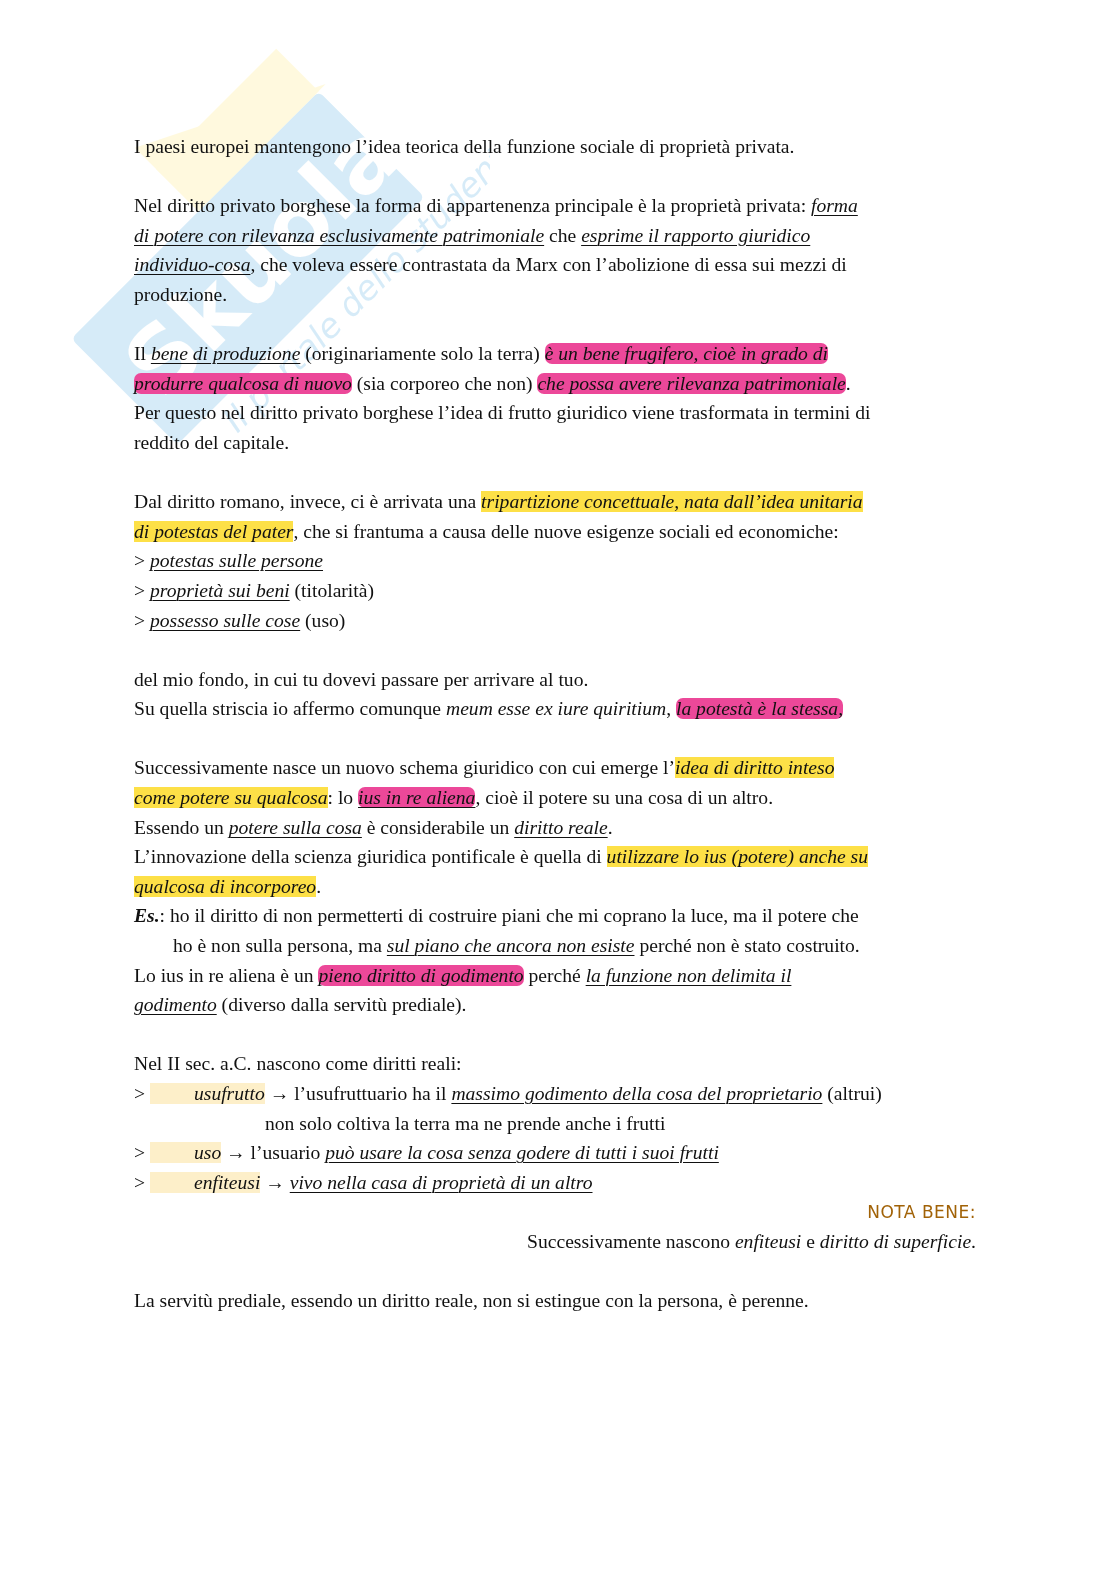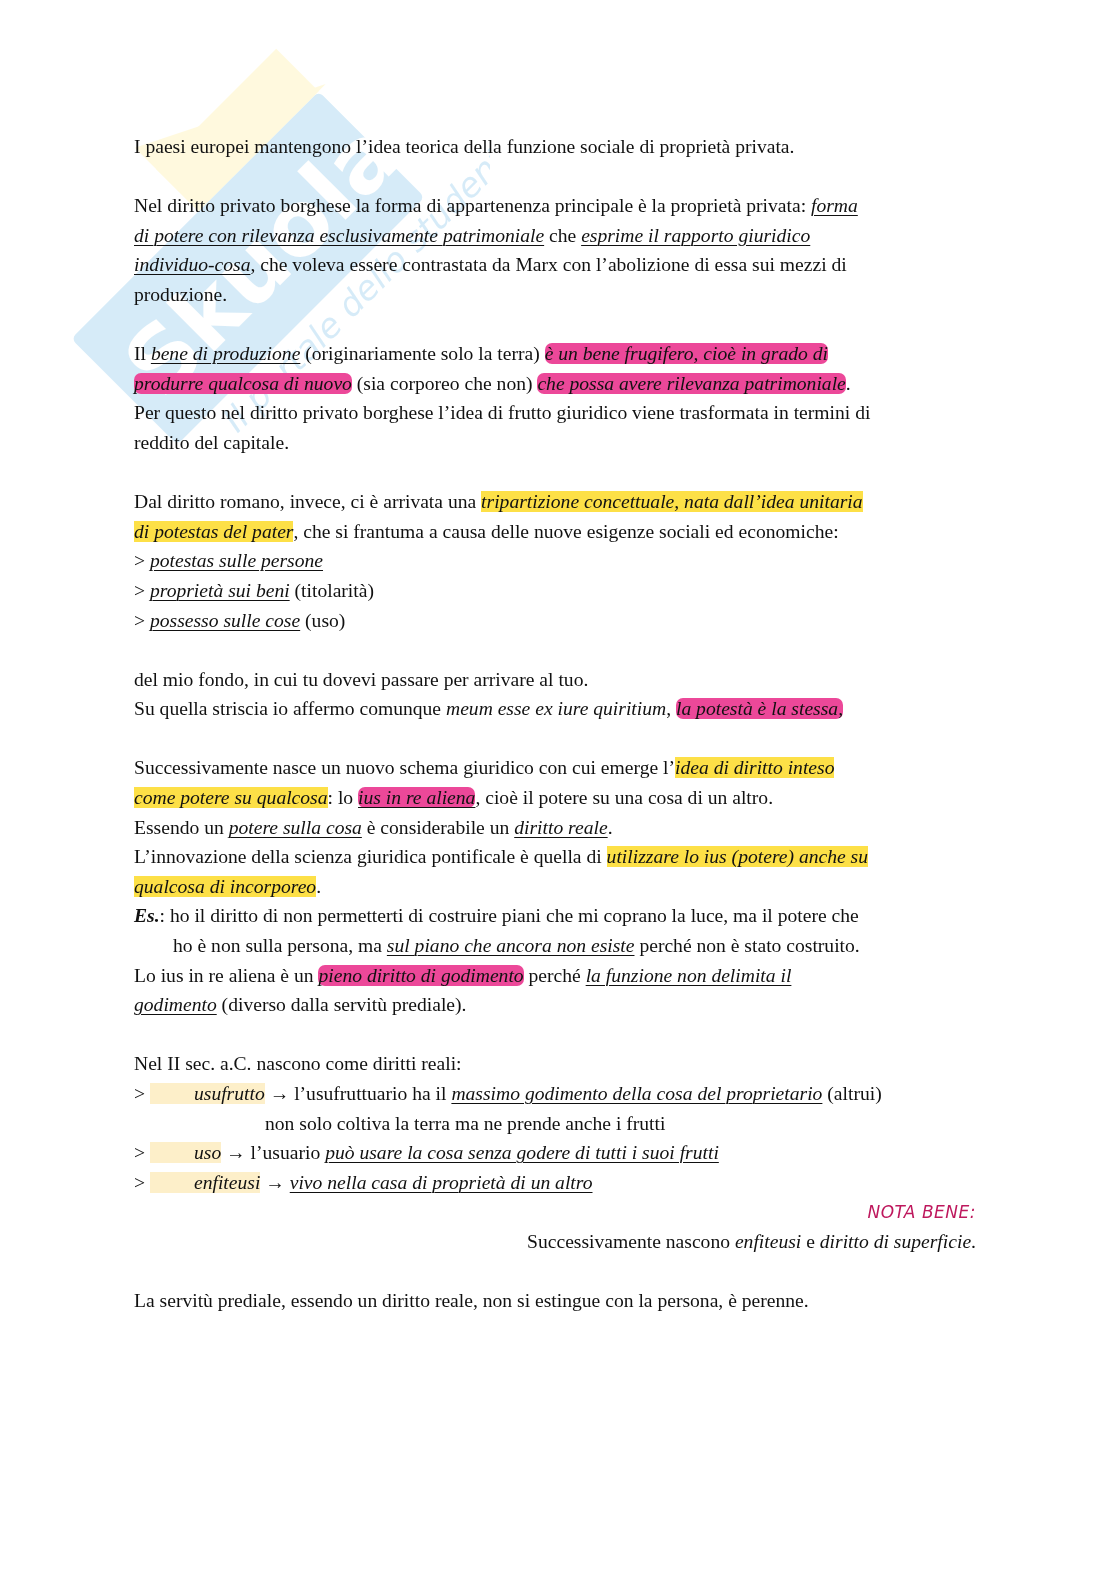--- a/index.html
+++ b/index.html
@@ -63,23 +63,22 @@
       font-size: 18px;
       color: #e8202a;
       letter-spacing: 0.5px;
       font-weight: normal;
       transform: scaleX(0.92);
       transform-origin: left center;
       display: inline-block;
     }
     .nota-red {
       font-family: "DejaVu Sans", sans-serif;
-      font-style: italic;
       font-size: 17px;
-      color: #be185d;
+      color: #a16207;
       letter-spacing: 0.5px;
     }
   </style>
 </head>
 <body>
 
 <div class="watermark">
   <svg width="470" height="470" viewBox="0 0 470 470">
     <g transform="rotate(-45 235 235)">
       <rect x="60" y="150" width="350" height="150" rx="6" fill="#4aa8e0"></rect>

